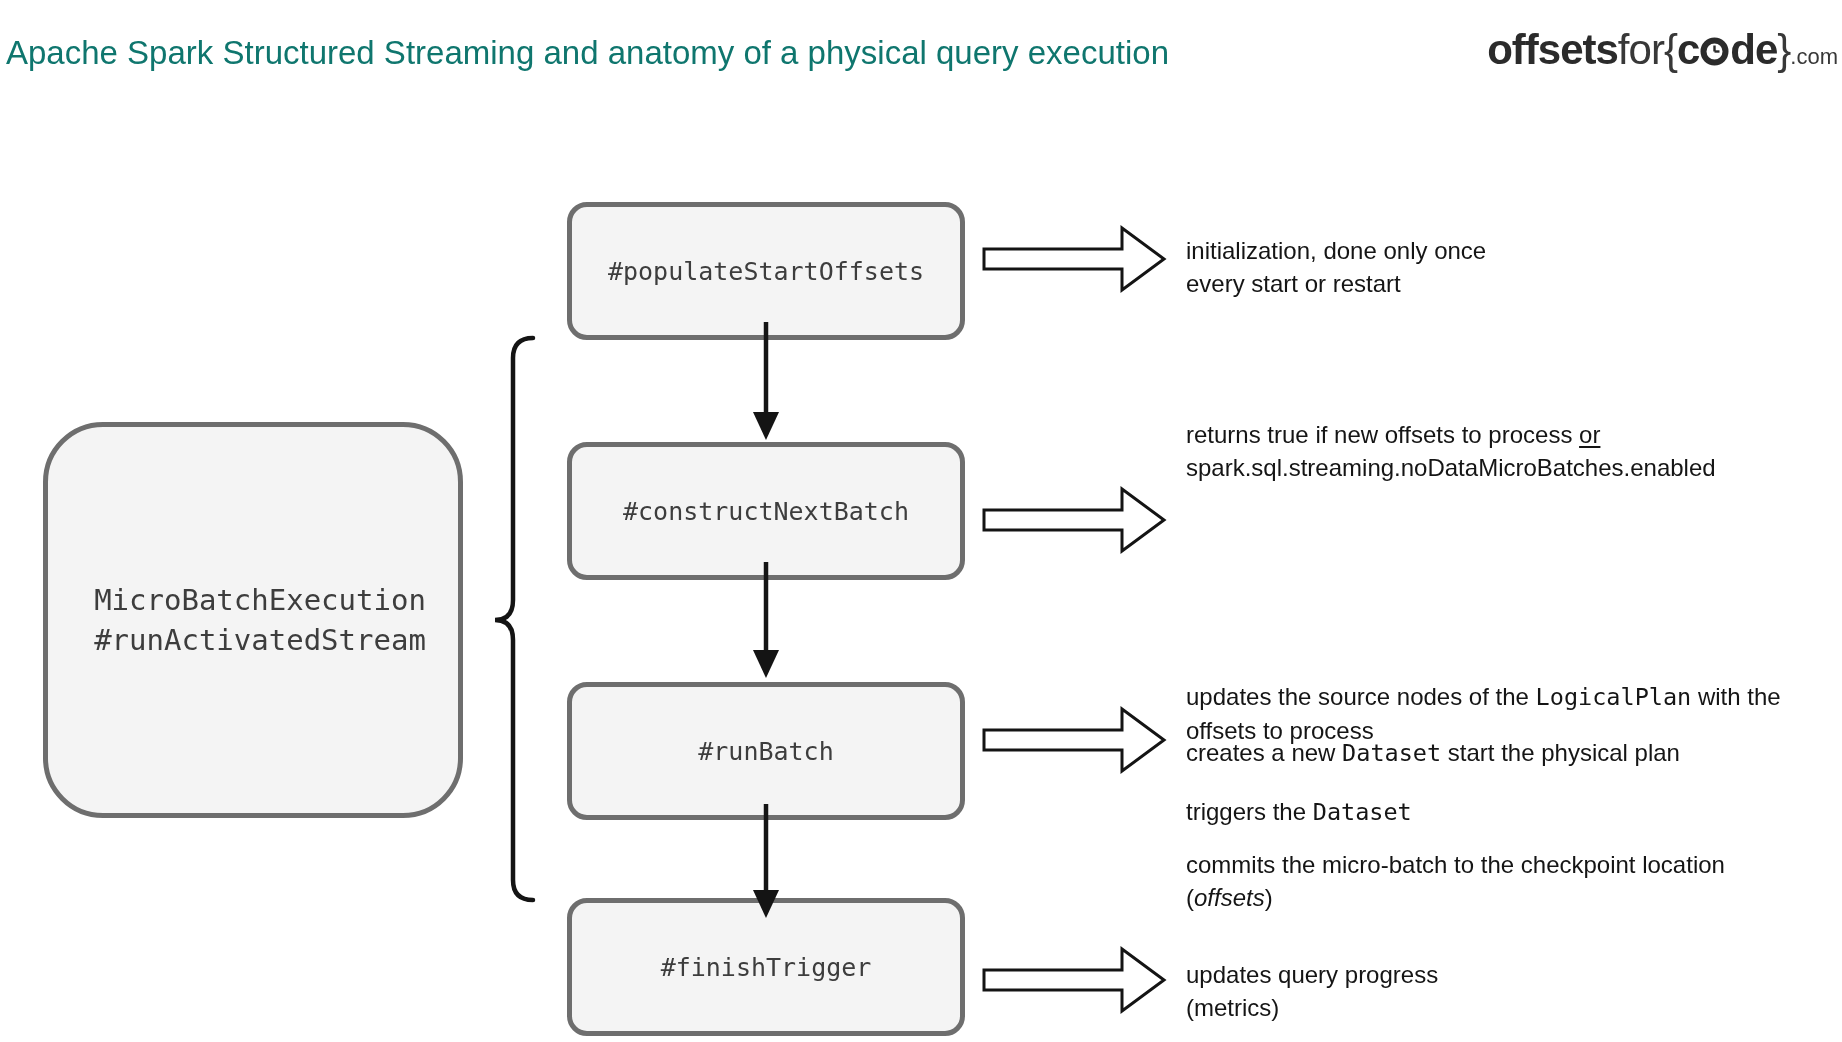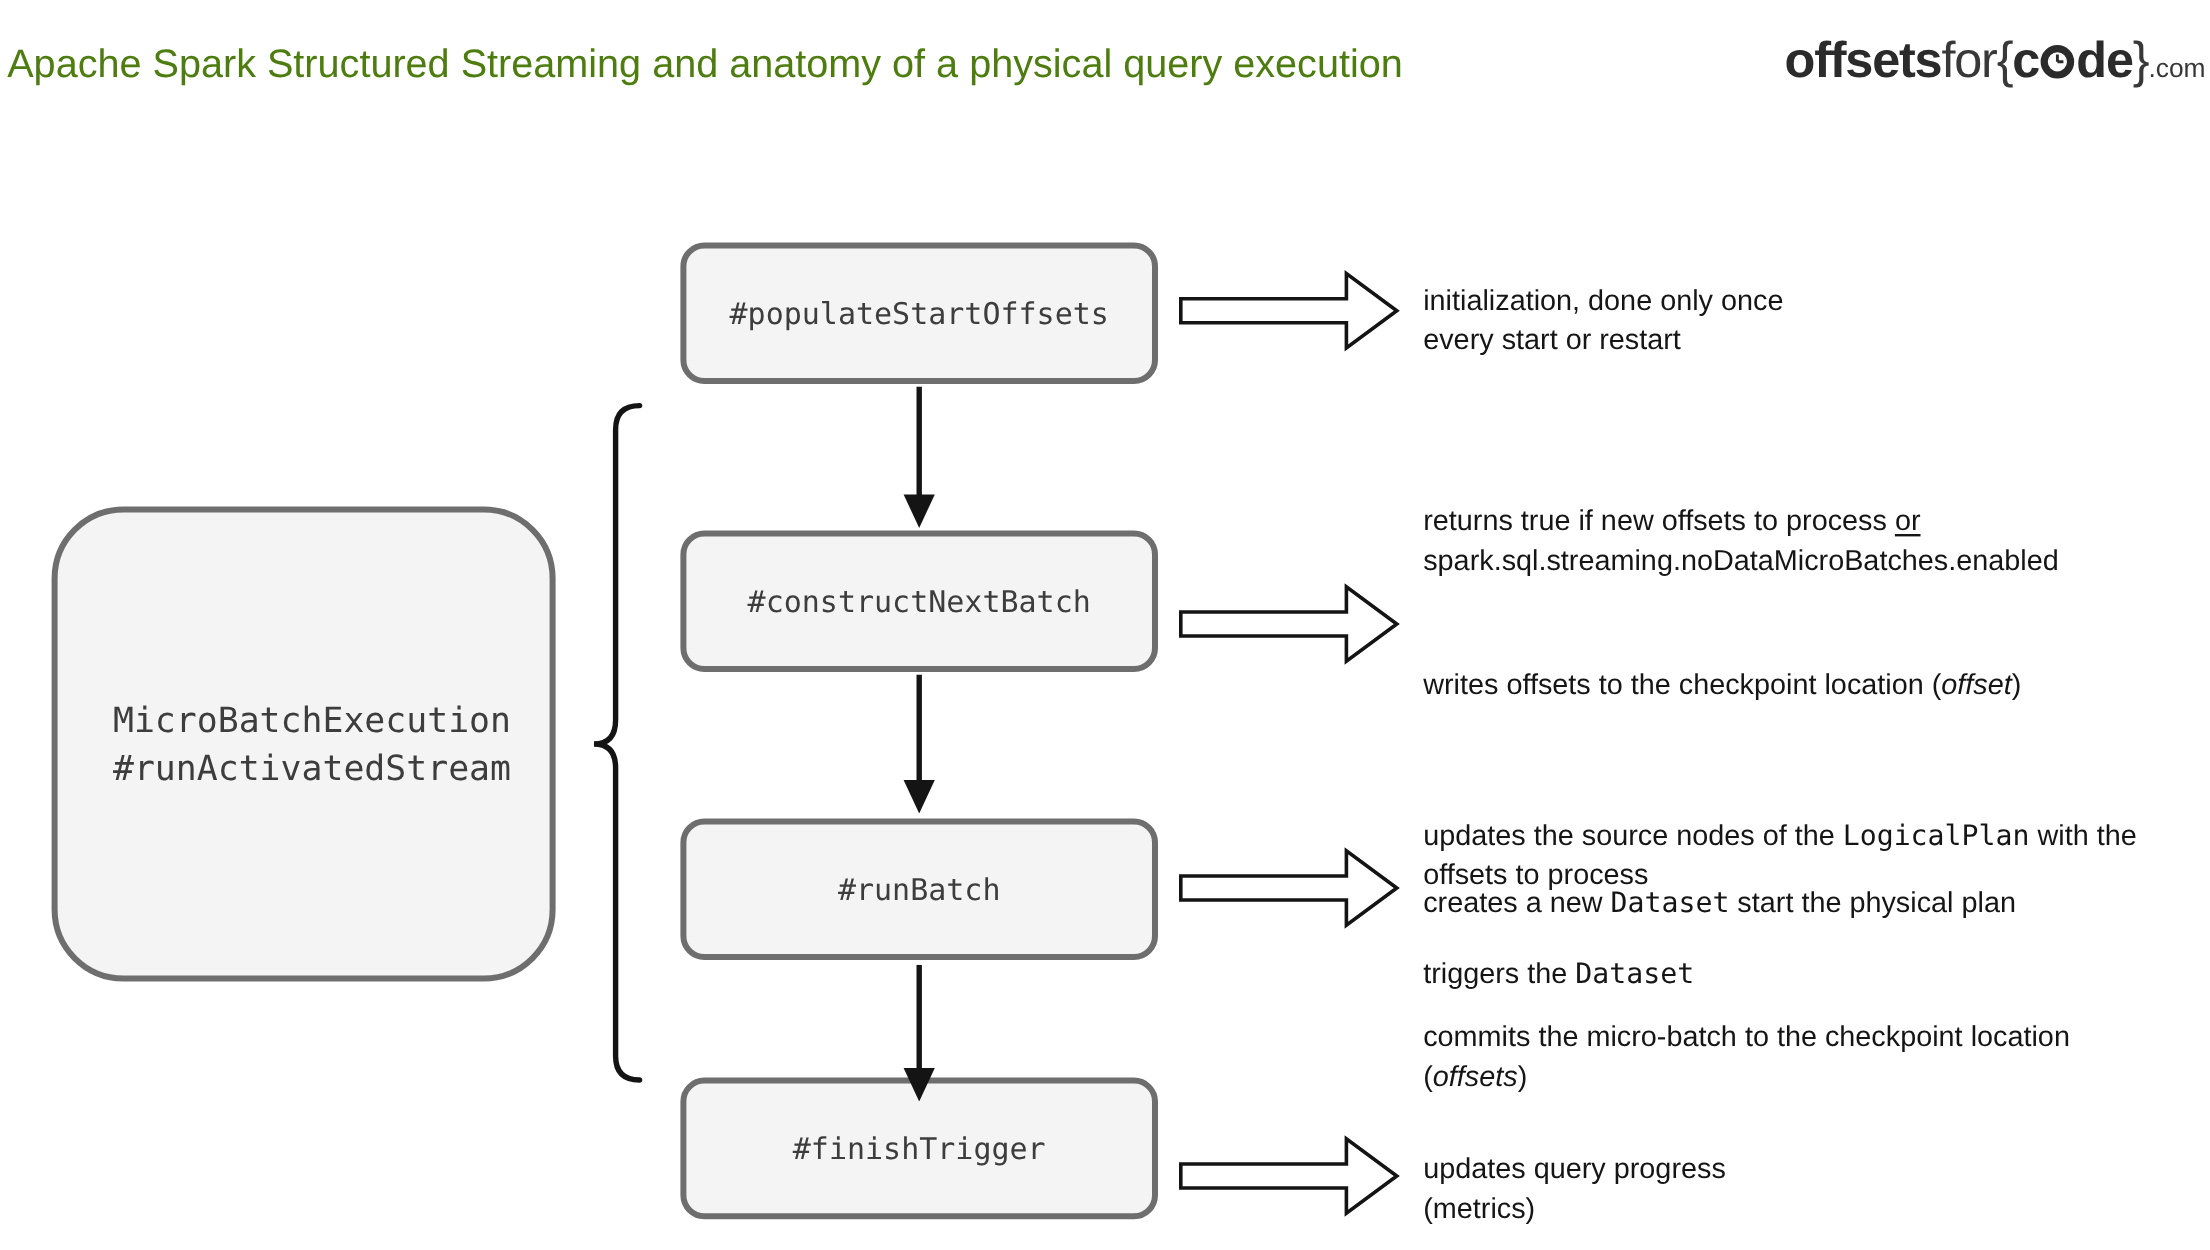--- a/index.html
+++ b/index.html
@@ -3,42 +3,42 @@
 <meta charset="utf-8">
 <style>
   html,body{margin:0;padding:0;background:#ffffff;}
   .canvas{
     position:relative;width:1842px;height:1042px;background:#ffffff;overflow:hidden;
     font-family:"Liberation Sans", sans-serif;color:#151515;
   }
   
   .title{
     position:absolute;left:6px;top:34px;font-size:33px;line-height:38px;
-    color:#4d7c0f;letter-spacing:0;white-space:nowrap;
+    color:#0f766e;letter-spacing:0;white-space:nowrap;
   }
   .logo{
     position:absolute;right:4px;top:26px;display:flex;align-items:baseline;
     color:#2b2b2b;white-space:nowrap;
   }
   .lg-bold{font-size:42px;font-weight:700;letter-spacing:-1px;}
   .lg-light{font-size:42px;font-weight:400;letter-spacing:-1px;color:#383838;}
   .lg-com{font-size:22px;font-weight:400;color:#383838;}
   .logo-clock{display:inline-block;width:29px;height:29px;vertical-align:-2px;position:relative;top:2px;margin:0 1px;}
   
   .left-box{
     position:absolute;left:43px;top:422px;width:420px;height:396px;box-sizing:border-box;
     background:var(--box_fill,#f4f4f4);border:5px solid var(--box_border,#6e6e6e);border-radius:60px;
     display:flex;flex-direction:column;align-items:center;justify-content:center;
     font-family:"DejaVu Sans Mono", monospace;font-size:29px;line-height:40px;
     color:var(--box_text,#3d3d3d);
     padding-left:14px;
   }
   
   .step{
-    position:absolute;left:567px;width:398px;height:118px;box-sizing:border-box;
+    position:absolute;left:567px;width:398px;height:138px;box-sizing:border-box;
     background:var(--box_fill,#f4f4f4);border:5px solid var(--box_border,#6e6e6e);border-radius:20px;
     display:flex;align-items:center;justify-content:center;
     font-family:"DejaVu Sans Mono", monospace;font-size:25px;color:var(--box_text,#3d3d3d);
     white-space:nowrap;
   }
   .sb1{top:202px;} .sb2{top:442px;} .sb3{top:682px;} .sb4{top:898px;}
   
   .v-arrow{position:absolute;left:750px;width:32px;}
   .va1{top:322px;height:118px;} .va2{top:562px;height:116px;} .va3{top:804px;height:114px;}
   .v-arrow line{stroke:var(--ink,#141414);stroke-width:4.5;}
@@ -132,23 +132,20 @@
   </svg>
 
   <div class="note nt1">
       <div class="note-line"><span>initialization, done only once</span></div>
       <div class="note-line"><span>every start or restart</span></div>
     </div>
   <div class="note nt2a">
       <div class="note-line"><span>returns true if new offsets to process </span><span class="u">or</span></div>
       <div class="note-line"><span>spark.sql.streaming.noDataMicroBatches.enabled</span></div>
     </div>
-  <div class="note nt2b">
-      <div class="note-line"><span>writes offsets to the checkpoint location (</span><span class="i">offset</span><span>)</span></div>
-    </div>
   <div class="note nt3a">
       <div class="note-line"><span>updates the source nodes of the </span><span class="m">LogicalPlan</span><span> with the</span></div>
       <div class="note-line"><span>offsets to process</span></div>
     </div>
   <div class="note nt3b">
       <div class="note-line"><span>creates a new </span><span class="m">Dataset</span><span> start the physical plan</span></div>
     </div>
   <div class="note nt3c">
       <div class="note-line"><span>triggers the </span><span class="m">Dataset</span></div>
     </div>

